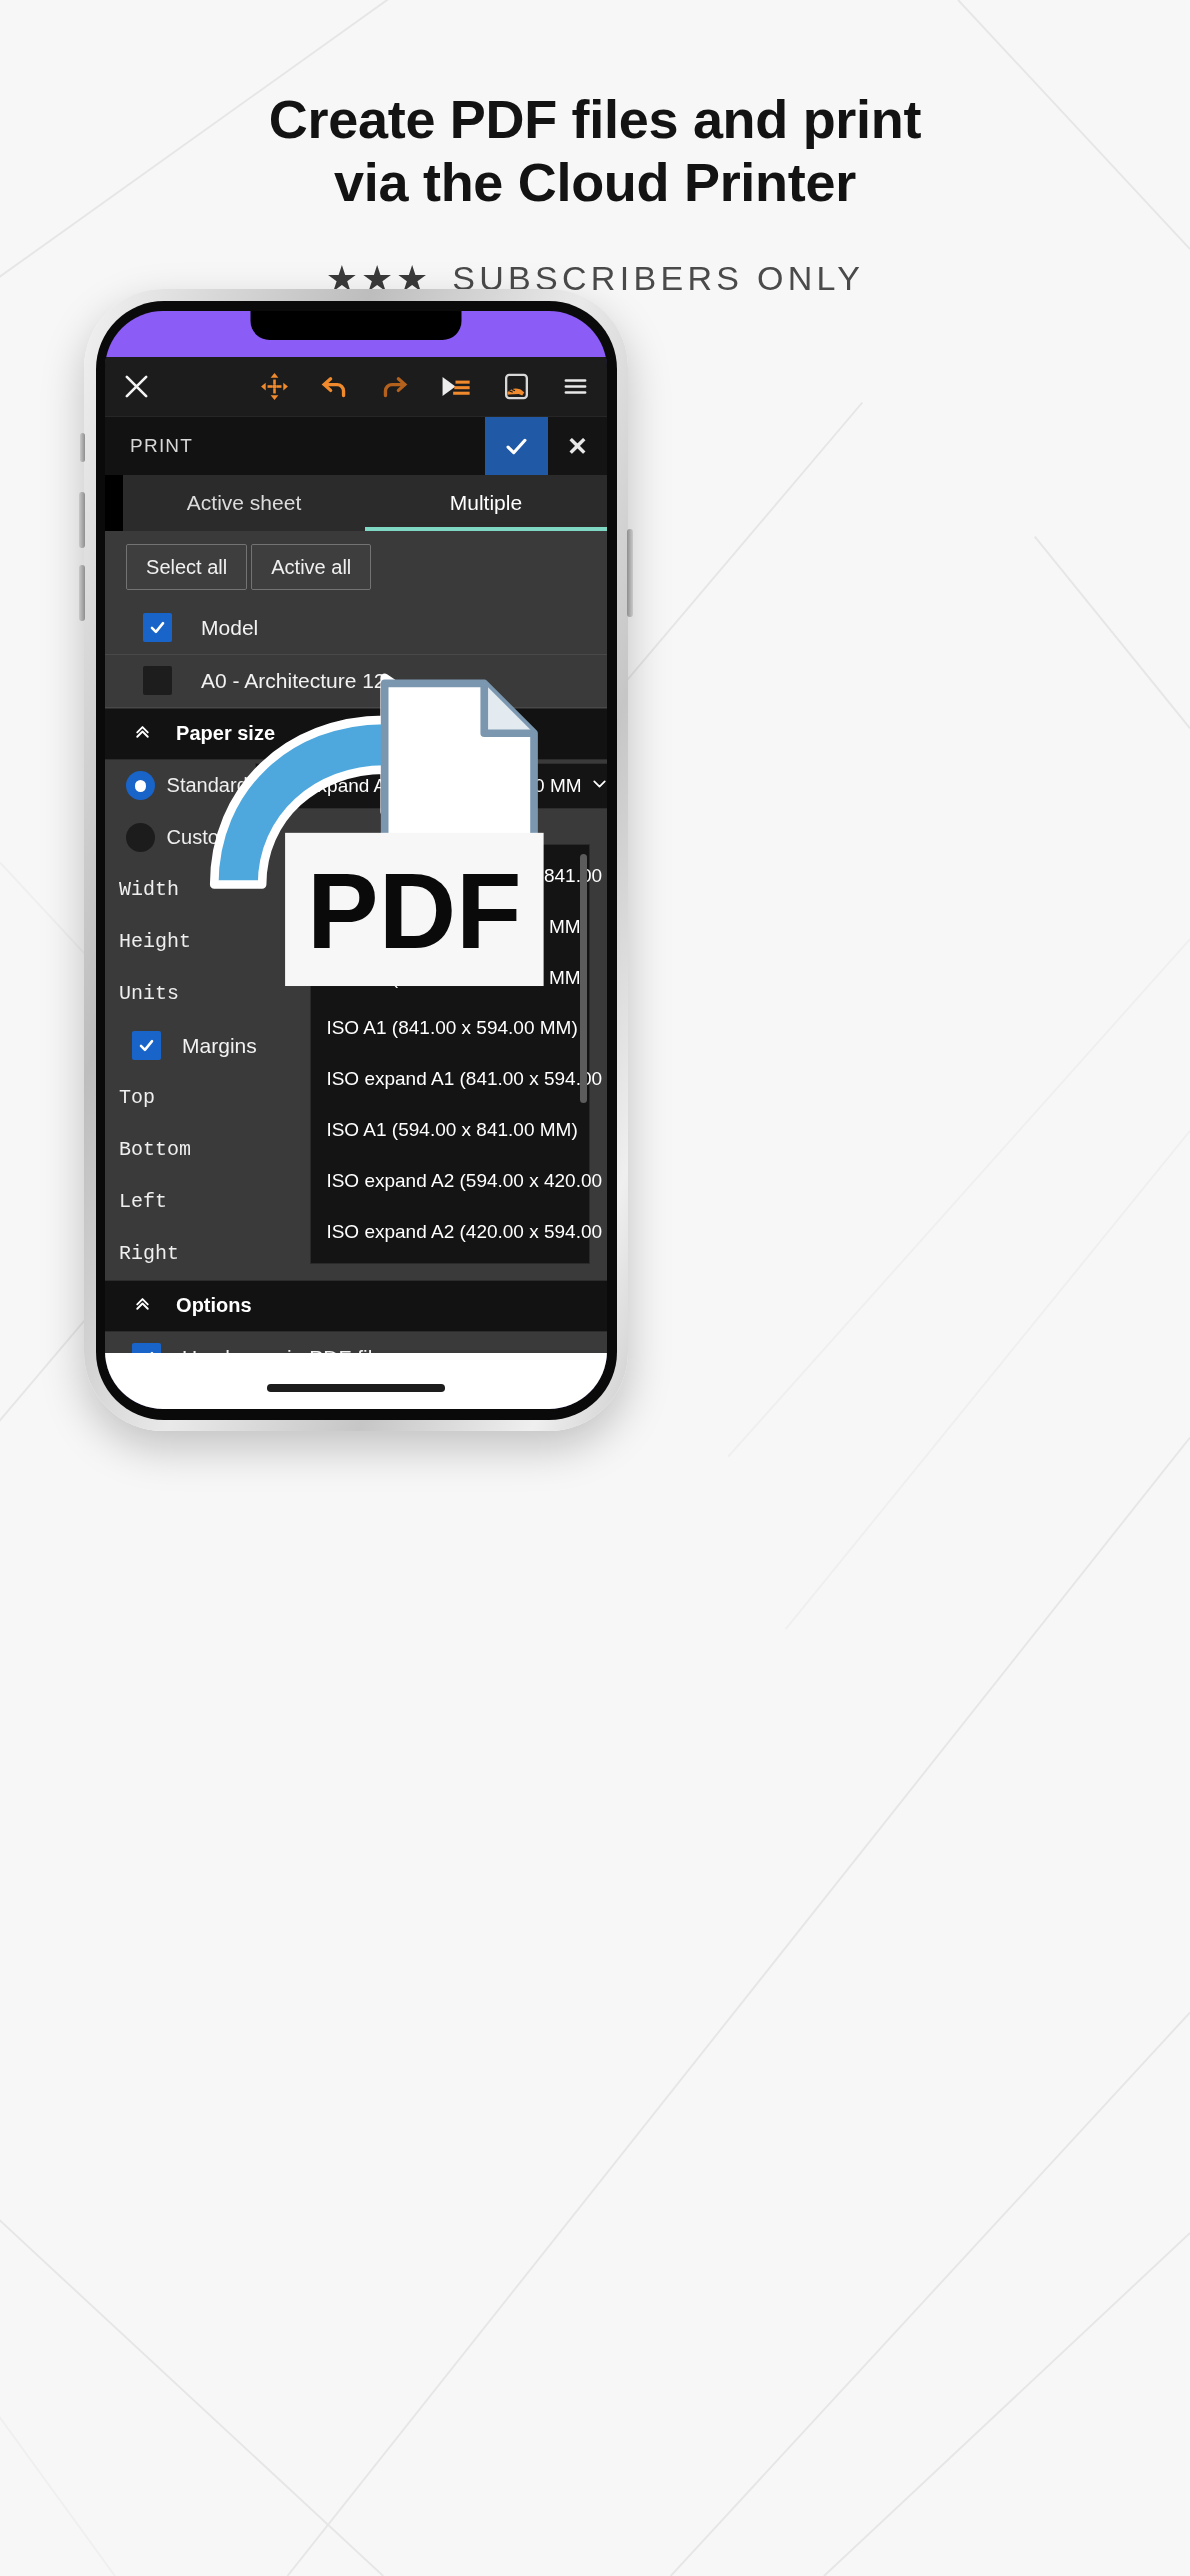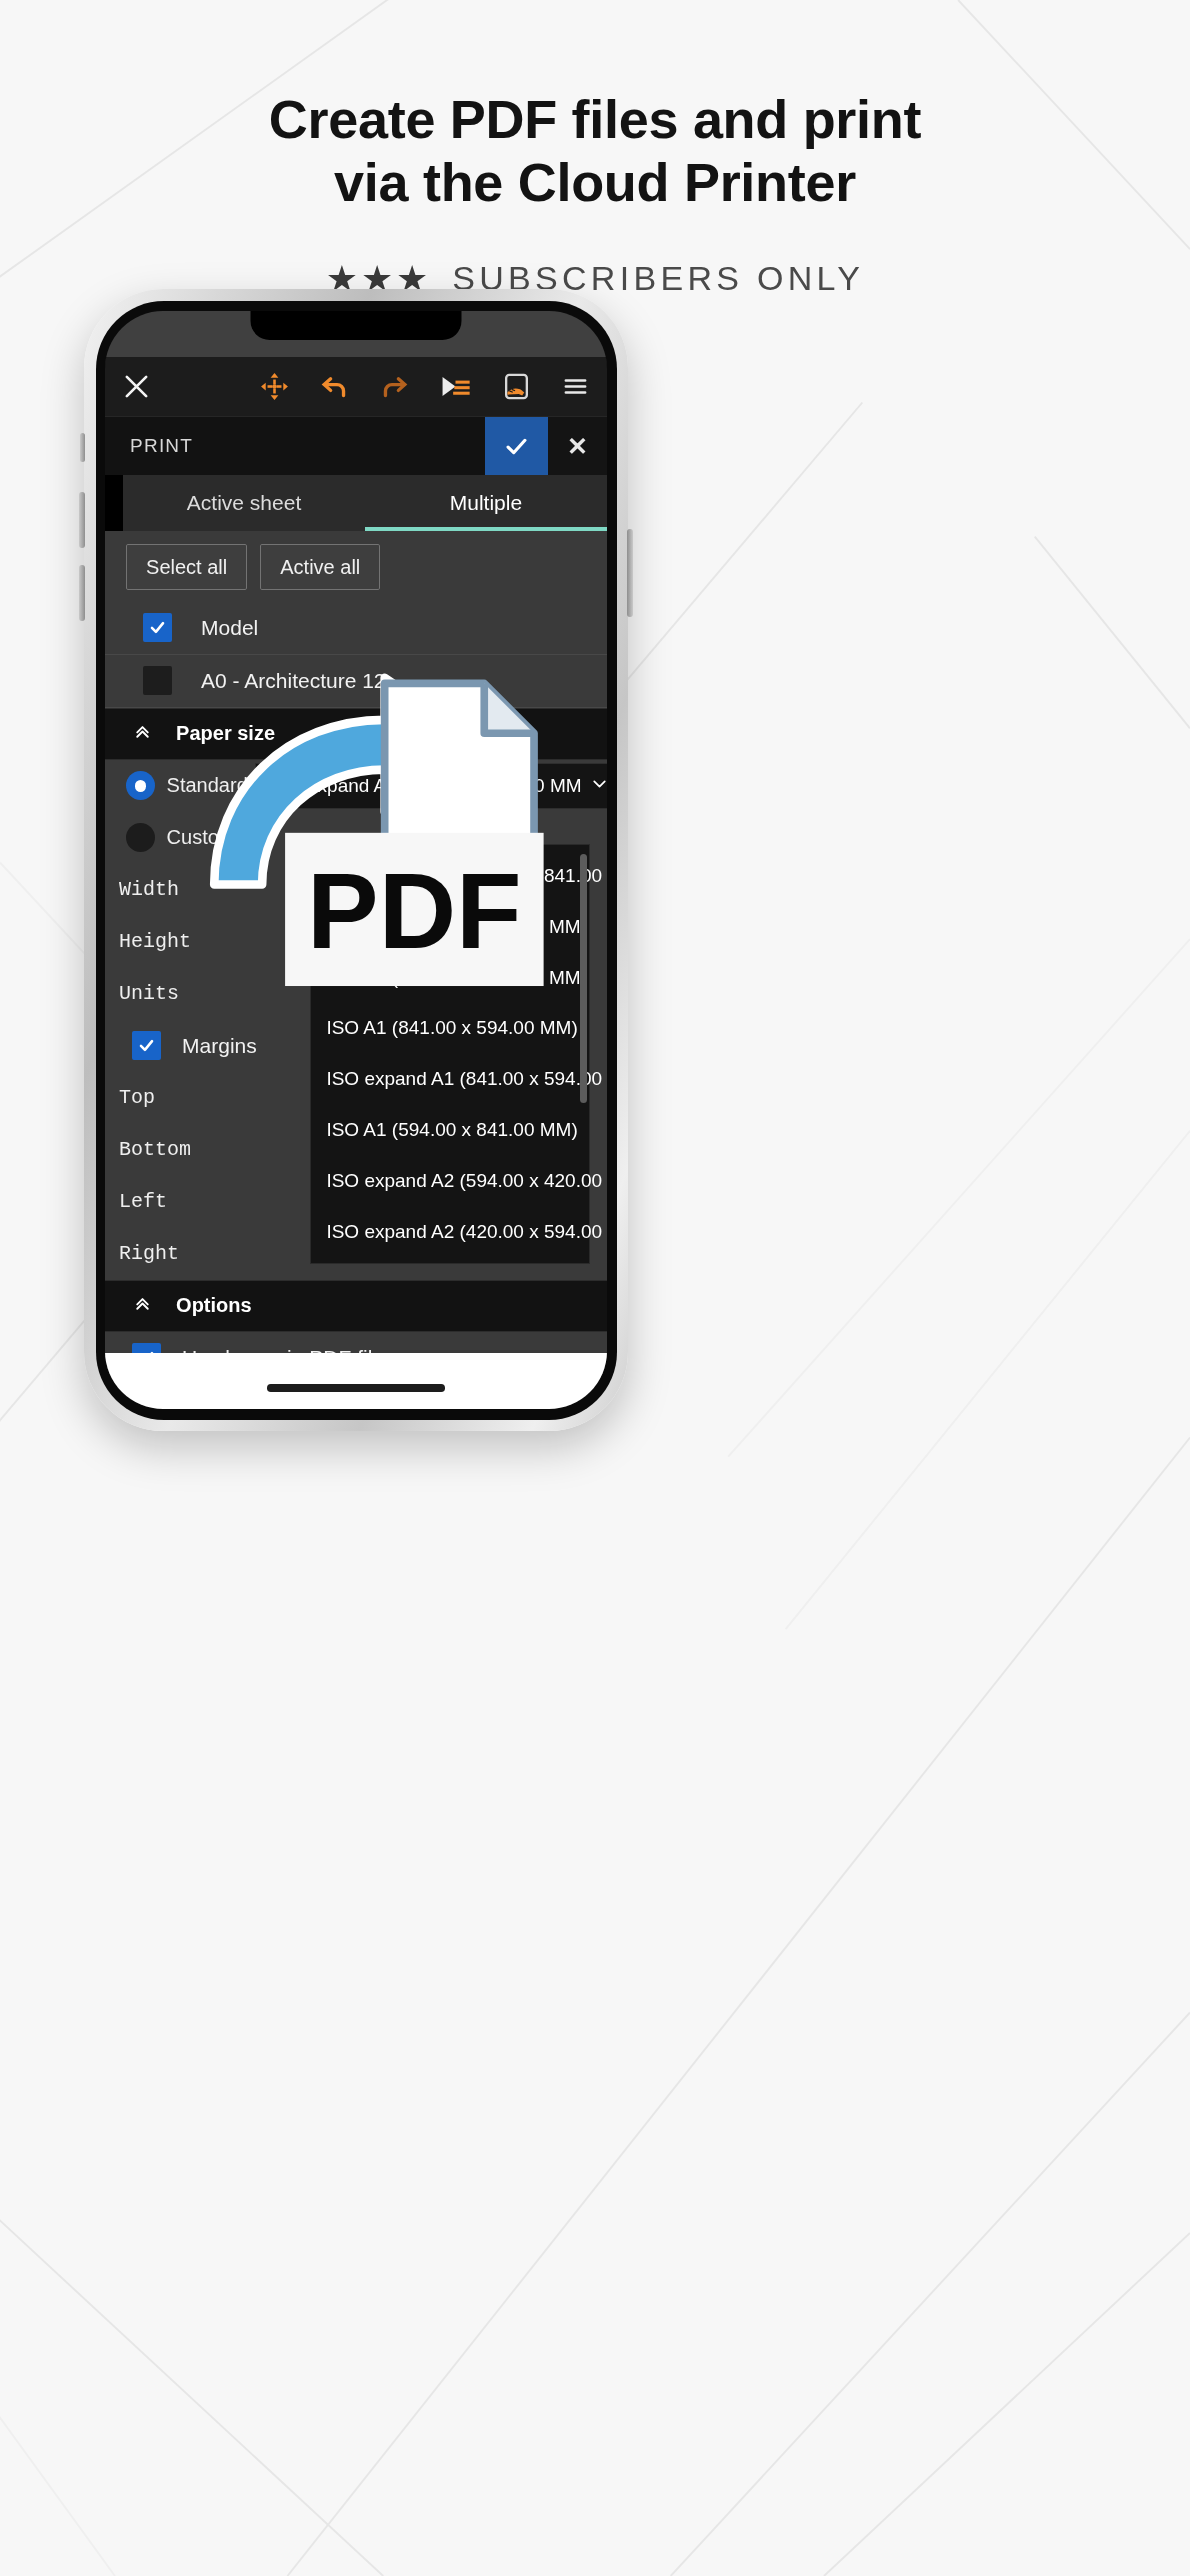--- a/index.html
+++ b/index.html
@@ -46,21 +46,21 @@
   .phone-inner {
     width: 100%; height: 100%;
     border-radius: 68px;
     background: #0a0a0a;
     padding: 10.5px 9.6px 10.5px 9.6px;
     position: relative;
   }
   .screen {
     width: 100%; height: 100%;
     border-radius: 58px;
-    background: #404040;
+    background: #8b5cf6;
     overflow: hidden; position: relative;
   }
   
   .btn-side { position: absolute; background: linear-gradient(90deg,#c9c9c9,#8e8e8e); border-radius: 2.9px; z-index: 5;}
   .btn-mute { left: -3.8px; top: 144px; width: 4.8px; height: 29px; }
   .btn-vup  { left: -4.8px; top: 203px; width: 5.8px; height: 56px; }
   .btn-vdn  { left: -4.8px; top: 276px; width: 5.8px; height: 56px; }
   .btn-pwr  { right: -4.8px; top: 240px; width: 5.8px; height: 88px;
               background: linear-gradient(270deg,#c9c9c9,#8e8e8e); }
 
@@ -101,21 +101,21 @@
     color: #dcdcdc; font-size: 21px; position: relative;
   }
   .tab.active { color: #fff; font-weight: normal; }
   .tab.active::after {
     content:""; position: absolute; left: 0; right: 0; bottom: 0;
     height: 3.8px; background: #7fd8c4;
   }
 
   .panel { background: #3a3a3a; position: relative; }
 
-  .btn-row { display: flex; gap: 13px; padding: 13.4px 21px 11.5px 21px; }
+  .btn-row { display: flex; gap: 4px; padding: 13.4px 21px 11.5px 21px; }
   .ghost-btn {
     border: 1px solid #737373; background: #3e3e3e; color: #f0f0f0;
     font-size: 20px; padding: 10.5px 19px; border-radius: 1.9px;
   }
 
   .sheet-row {
     display: flex; align-items: center; gap: 29px;
     padding: 11.5px 21px 11.5px 38px; border-bottom: 1px solid #484848;
   }
   .cb {

